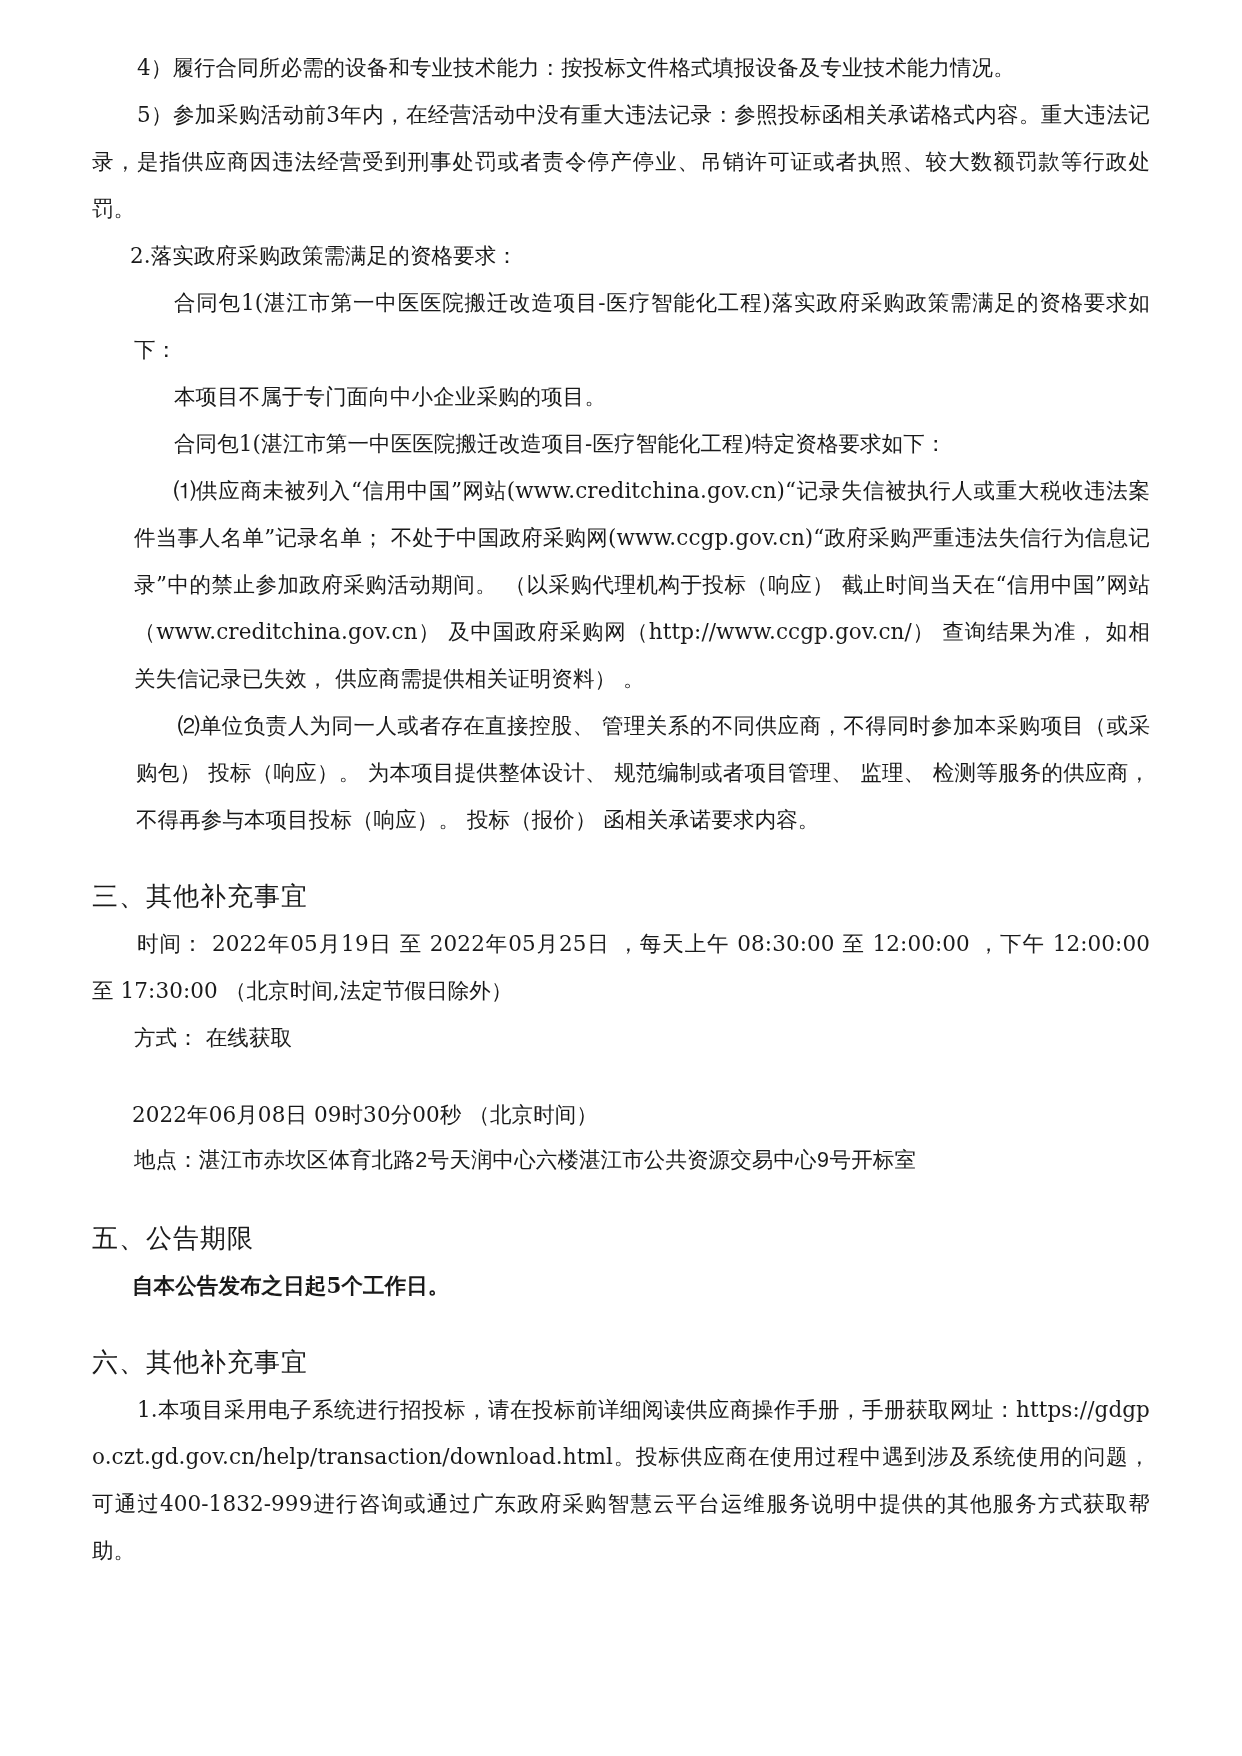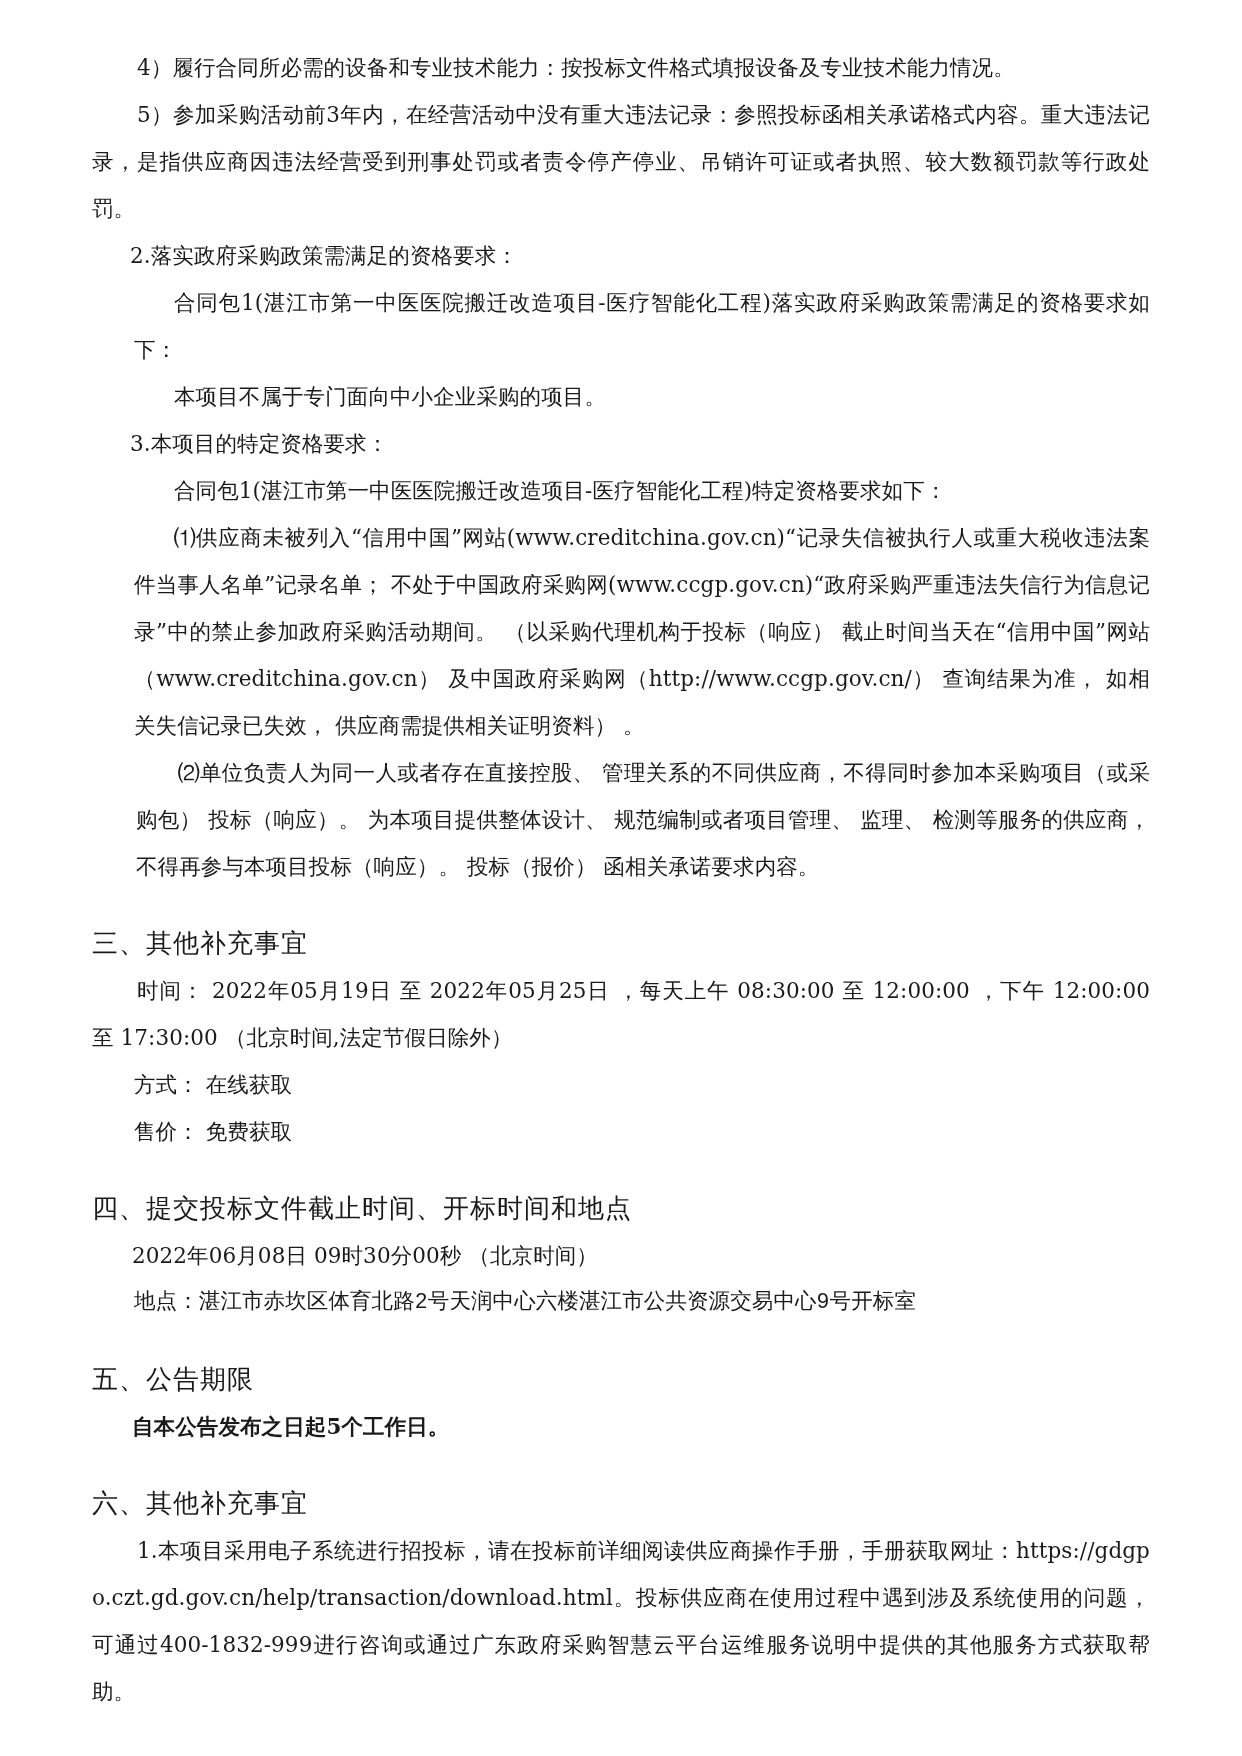--- a/index.html
+++ b/index.html
@@ -57,39 +57,36 @@
   <p class="p ind2">4）履行合同所必需的设备和专业技术能力：按投标文件格式填报设备及专业技术能力情况。</p>
 
   <p class="p ind2">5）参加采购活动前3年内，在经营活动中没有重大违法记录：参照投标函相关承诺格式内容。重大违法记录，是指供应商因违法经营受到刑事处罚或者责令停产停业、吊销许可证或者执照、较大数额罚款等行政处罚。</p>
 
   <p class="p ind2b">2.落实政府采购政策需满足的资格要求：</p>
 
   <p class="p blk-inset">合同包1(湛江市第一中医医院搬迁改造项目-医疗智能化工程)落实政府采购政策需满足的资格要求如下：</p>
 
   <p class="p" style="padding-left:42px; text-indent:40px;">本项目不属于专门面向中小企业采购的项目。</p>
 
-  <p class="p ind2b">3.本项目的特定资格要求：</p>
 
   <p class="p" style="padding-left:42px; text-indent:40px;">合同包1(湛江市第一中医医院搬迁改造项目-医疗智能化工程)特定资格要求如下：</p>
 
   <p class="p" style="padding-left:42px; text-indent:40px;">⑴供应商未被列入“信用中国”网站(www.creditchina.gov.cn)“记录失信被执行人或重大税收违法案件当事人名单”记录名单； 不处于中国政府采购网(www.ccgp.gov.cn)“政府采购严重违法失信行为信息记录”中的禁止参加政府采购活动期间。 （以采购代理机构于投标（响应） 截止时间当天在“信用中国”网站（www.creditchina.gov.cn） 及中国政府采购网（http://www.ccgp.gov.cn/） 查询结果为准， 如相关失信记录已失效， 供应商需提供相关证明资料） 。</p>
 
   <p class="p" style="padding-left:44px; text-indent:42px;">⑵单位负责人为同一人或者存在直接控股、 管理关系的不同供应商，不得同时参加本采购项目（或采购包） 投标（响应）。 为本项目提供整体设计、 规范编制或者项目管理、 监理、 检测等服务的供应商， 不得再参与本项目投标（响应）。 投标（报价） 函相关承诺要求内容。</p>
 
   <div class="sp-md"></div>
 
   <h2 class="sec">三、其他补充事宜</h2>
 
   <p class="p ind2">时间： 2022年05月19日 至 2022年05月25日 ，每天上午 08:30:00 至 12:00:00 ，下午 12:00:00 至 17:30:00 （北京时间,法定节假日除外）</p>
   <p class="p" style="padding-left:42px;">方式： 在线获取</p>
-  <p class="p" style="padding-left:42px;">售价： 免费获取</p>
 
   <div class="sp-md"></div>
 
-  <h2 class="sec">四、提交投标文件截止时间、开标时间和地点</h2>
 
   <p class="p" style="padding-left:40px;">2022年06月08日 09时30分00秒 （北京时间）</p>
   <p class="p" style="padding-left:42px;font-family:Liberation Mono, monospace;">地点：湛江市赤坎区体育北路2号天润中心六楼湛江市公共资源交易中心9号开标室</p>
 
   <div class="sp-md"></div>
 
   <h2 class="sec">五、公告期限</h2>
 
   <p class="p" style="padding-left:40px;font-weight:bold;">自本公告发布之日起5个工作日。</p>
 

